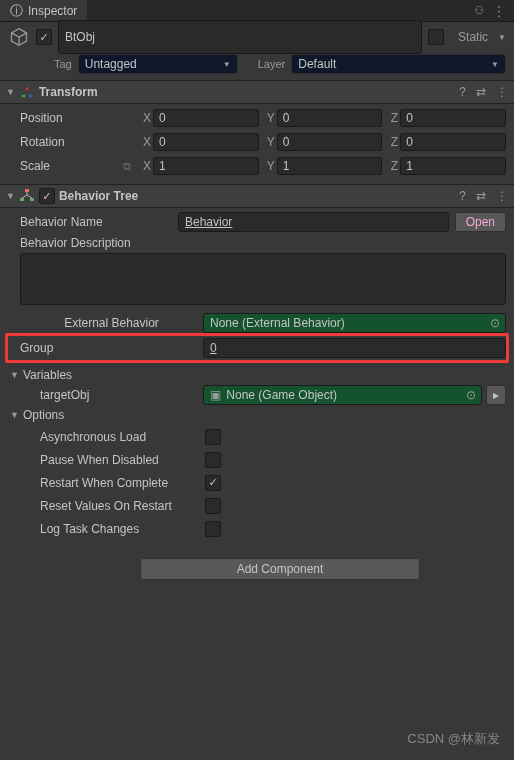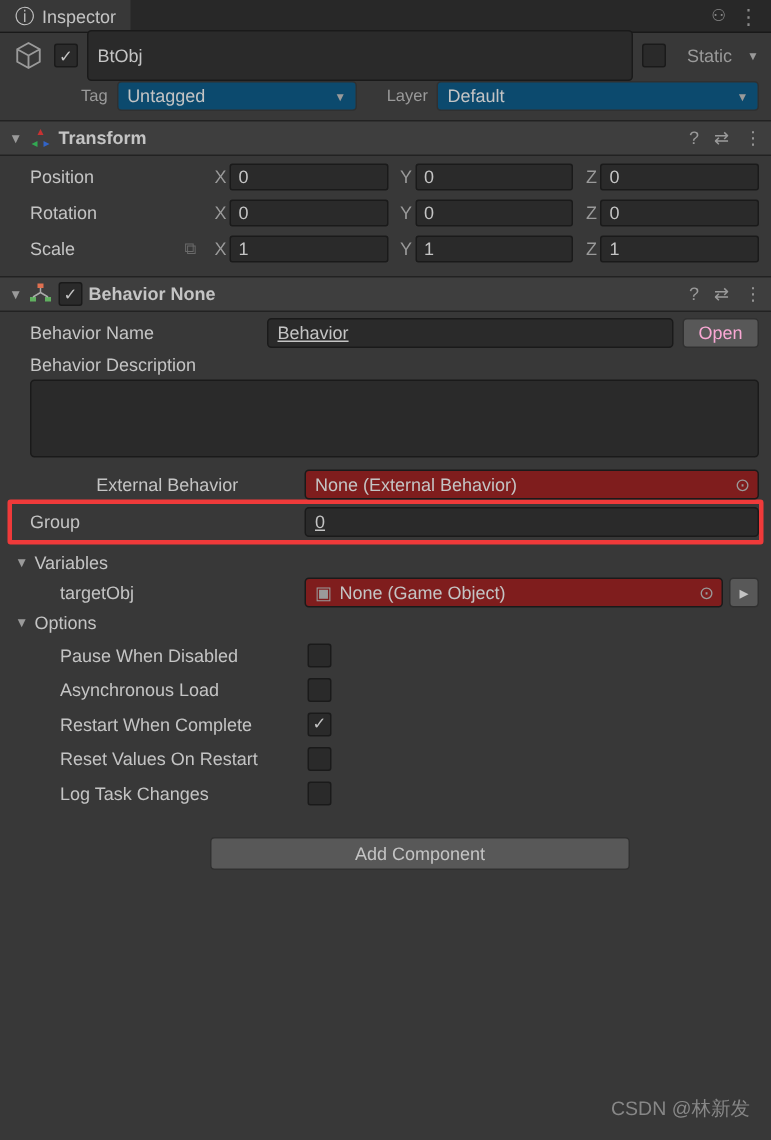--- a/index.html
+++ b/index.html
@@ -11,42 +11,42 @@
 .content { padding: 0; }
 .go-header { display: flex; align-items: center; padding: 4px 8px; gap: 6px; height: 30px; }
 .cube-ico { width: 22px; height: 20px; display: flex; align-items: center; justify-content: center; color: #9a9a9a; }
 .cube-ico svg { width: 20px; height: 20px; }
 .chk { width: 16px; height: 16px; background: #2a2a2a; border: 1px solid #1a1a1a; border-radius: 2px; display: flex; align-items: center; justify-content: center; cursor: pointer; }
 .chk.checked::after { content: '✓'; color: #c4c4c4; font-size: 11px; }
 .name-field { flex: 1; height: 20px; background: #2a2a2a; border: 1px solid #1a1a1a; border-radius: 3px; padding: 16px 6px; color: #c4c4c4; display: flex; align-items: center; }
 .static-lbl { margin-left: 8px; color: #9a9a9a; }
 .tag-layer-row { display: flex; align-items: center; padding: 2px 8px 6px 54px; gap: 6px; }
 .small-lbl { color: #9a9a9a; font-size: 11px; }
-.dd { height: 20px; background: #0c4a6e; border: 1px solid #303030; border-radius: 3px; display: flex; align-items: center; padding: 0 6px; color: #c4c4c4; position: relative; }
+.dd { height: 20px; background: #0f172a; border: 1px solid #303030; border-radius: 3px; display: flex; align-items: center; padding: 0 6px; color: #c4c4c4; position: relative; }
 .dd::after { content: '▼'; position: absolute; right: 6px; font-size: 8px; color: #9a9a9a; }
 .comp-hdr { display: flex; align-items: center; height: 24px; padding: 0 6px; background: #3e3e3e; border-top: 1px solid #222; border-bottom: 1px solid #222; gap: 4px; }
 .foldout { font-size: 9px; color: #9a9a9a; cursor: pointer; }
 .comp-ico { width: 16px; height: 16px; display: flex; align-items: center; justify-content: center; }
 .comp-title { font-weight: 600; flex: 1; }
 .comp-actions { display: flex; gap: 10px; color: #9a9a9a; align-items: center; }
 .comp-actions span { cursor: pointer; font-size: 12px; }
 .kebab { font-size: 14px; line-height: 1; }
 .comp-body { padding: 4px 8px; }
 .prop-row { display: flex; align-items: center; height: 20px; margin-bottom: 0; }
 .prop-lbl { width: 170px; padding-left: 12px; }
 .xyz-row { display: flex; align-items: center; height: 20px; margin-bottom: 4px; }
 .xyz-lbl { width: 115px; padding-left: 12px; }
 .link-ico { width: 18px; color: #6a6a6a; font-size: 11px; }
 .axis-lbl { width: 12px; text-align: center; color: #9a9a9a; }
 .num-in { flex: 1; height: 18px; background: #2a2a2a; border: 1px solid #1a1a1a; border-radius: 2px; padding: 0 5px; color: #c4c4c4; margin-right: 6px; display: flex; align-items: center; }
 .num-in:last-child { margin-right: 0; }
 .text-in { flex: 1; height: 20px; background: #2a2a2a; border: 1px solid #1a1a1a; border-radius: 3px; padding: 0 6px; color: #c4c4c4; display: flex; align-items: center; text-decoration: underline; }
 .btn { height: 20px; padding: 0 10px; background: #585858; border: 1px solid #303030; border-radius: 3px; color: #f9a8d4; display: flex; align-items: center; cursor: pointer; }
 .textarea { width: 100%; height: 52px; background: #2a2a2a; border: 1px solid #1a1a1a; border-radius: 3px; margin-top: 3px; }
-.obj-field { flex: 1; height: 20px; background: #7f1d1d; border: 1px solid #1a1a1a; border-radius: 3px; padding: 0 6px; display: flex; align-items: center; gap: 5px; position: relative; }
+.obj-field { flex: 1; height: 20px; background: #14532d; border: 1px solid #1a1a1a; border-radius: 3px; padding: 0 6px; display: flex; align-items: center; gap: 5px; position: relative; }
 .obj-field-circ { position: absolute; right: 5px; color: #9a9a9a; }
 .highlight-box { border: 3px solid #ef3a3a; border-radius: 2px; padding: 2px 0; margin-left: -3px; margin-right: -3px; }
 .section-hdr { display: flex; align-items: center; height: 20px; gap: 4px; padding-left: 2px; }
 .chk-row { display: flex; align-items: center; height: 23px; padding-left: 32px; }
 .chk-row-lbl { width: 165px; }
 .add-comp-row { display: flex; justify-content: center; padding: 14px 0; margin-left: 46px; }
 .add-comp-btn { width: 280px; height: 22px; background: #585858; border: 1px solid #303030; border-radius: 3px; display: flex; align-items: center; justify-content: center; cursor: pointer; }
 .watermark { position: absolute; bottom: 12px; right: 14px; color: #878787; font-size: 13px; }
 .lock-ico { font-size: 11px; }
 .play-btn { width: 20px; height: 20px; background: #585858; border: 1px solid #303030; border-radius: 3px; display: flex; align-items: center; justify-content: center; margin-left: 4px; cursor: pointer; }
@@ -139,21 +139,21 @@
     <span class="foldout">▼</span>
     <span class="comp-ico tree-ico">
       <svg viewBox="0 0 16 16">
           <rect x="6" y="1" width="4" height="3" fill="#e07050"></rect>
           <rect x="1" y="10" width="4" height="3" fill="#60b060"></rect>
           <rect x="11" y="10" width="4" height="3" fill="#60b060"></rect>
           <path d="M8 4 L8 7 M8 7 L3 10 M8 7 L13 10" stroke="#aaa" stroke-width="1" fill="none"></path>
         </svg>
     </span>
     <div class="chk checked"></div>
-    <span class="comp-title">Behavior None</span>
+    <span class="comp-title">Behavior Tree</span>
     <div class="comp-actions">
       <span>?</span>
       <span>⇄</span>
       <span class="kebab">⋮</span>
     </div>
   </div>
   <div class="comp-body">
     <div class="prop-row">
       <span class="prop-lbl">Behavior Name</span>
       <div class="text-in">Behavior</div>
@@ -188,25 +188,25 @@
         <span class="obj-field-circ">⊙</span>
       </div>
       <div class="play-btn">▸</div>
     </div>
     <div class="section-hdr">
       <span class="foldout">▼</span>
       <span>Options</span>
     </div>
     <div id="options-list">
         <div class="chk-row">
+          <span class="chk-row-lbl">Asynchronous Load</span>
+          <div class="chk"></div>
+        </div>
+        <div class="chk-row">
           <span class="chk-row-lbl">Pause When Disabled</span>
-          <div class="chk"></div>
-        </div>
-        <div class="chk-row">
-          <span class="chk-row-lbl">Asynchronous Load</span>
           <div class="chk"></div>
         </div>
         <div class="chk-row">
           <span class="chk-row-lbl">Restart When Complete</span>
           <div class="chk checked"></div>
         </div>
         <div class="chk-row">
           <span class="chk-row-lbl">Reset Values On Restart</span>
           <div class="chk"></div>
         </div>

